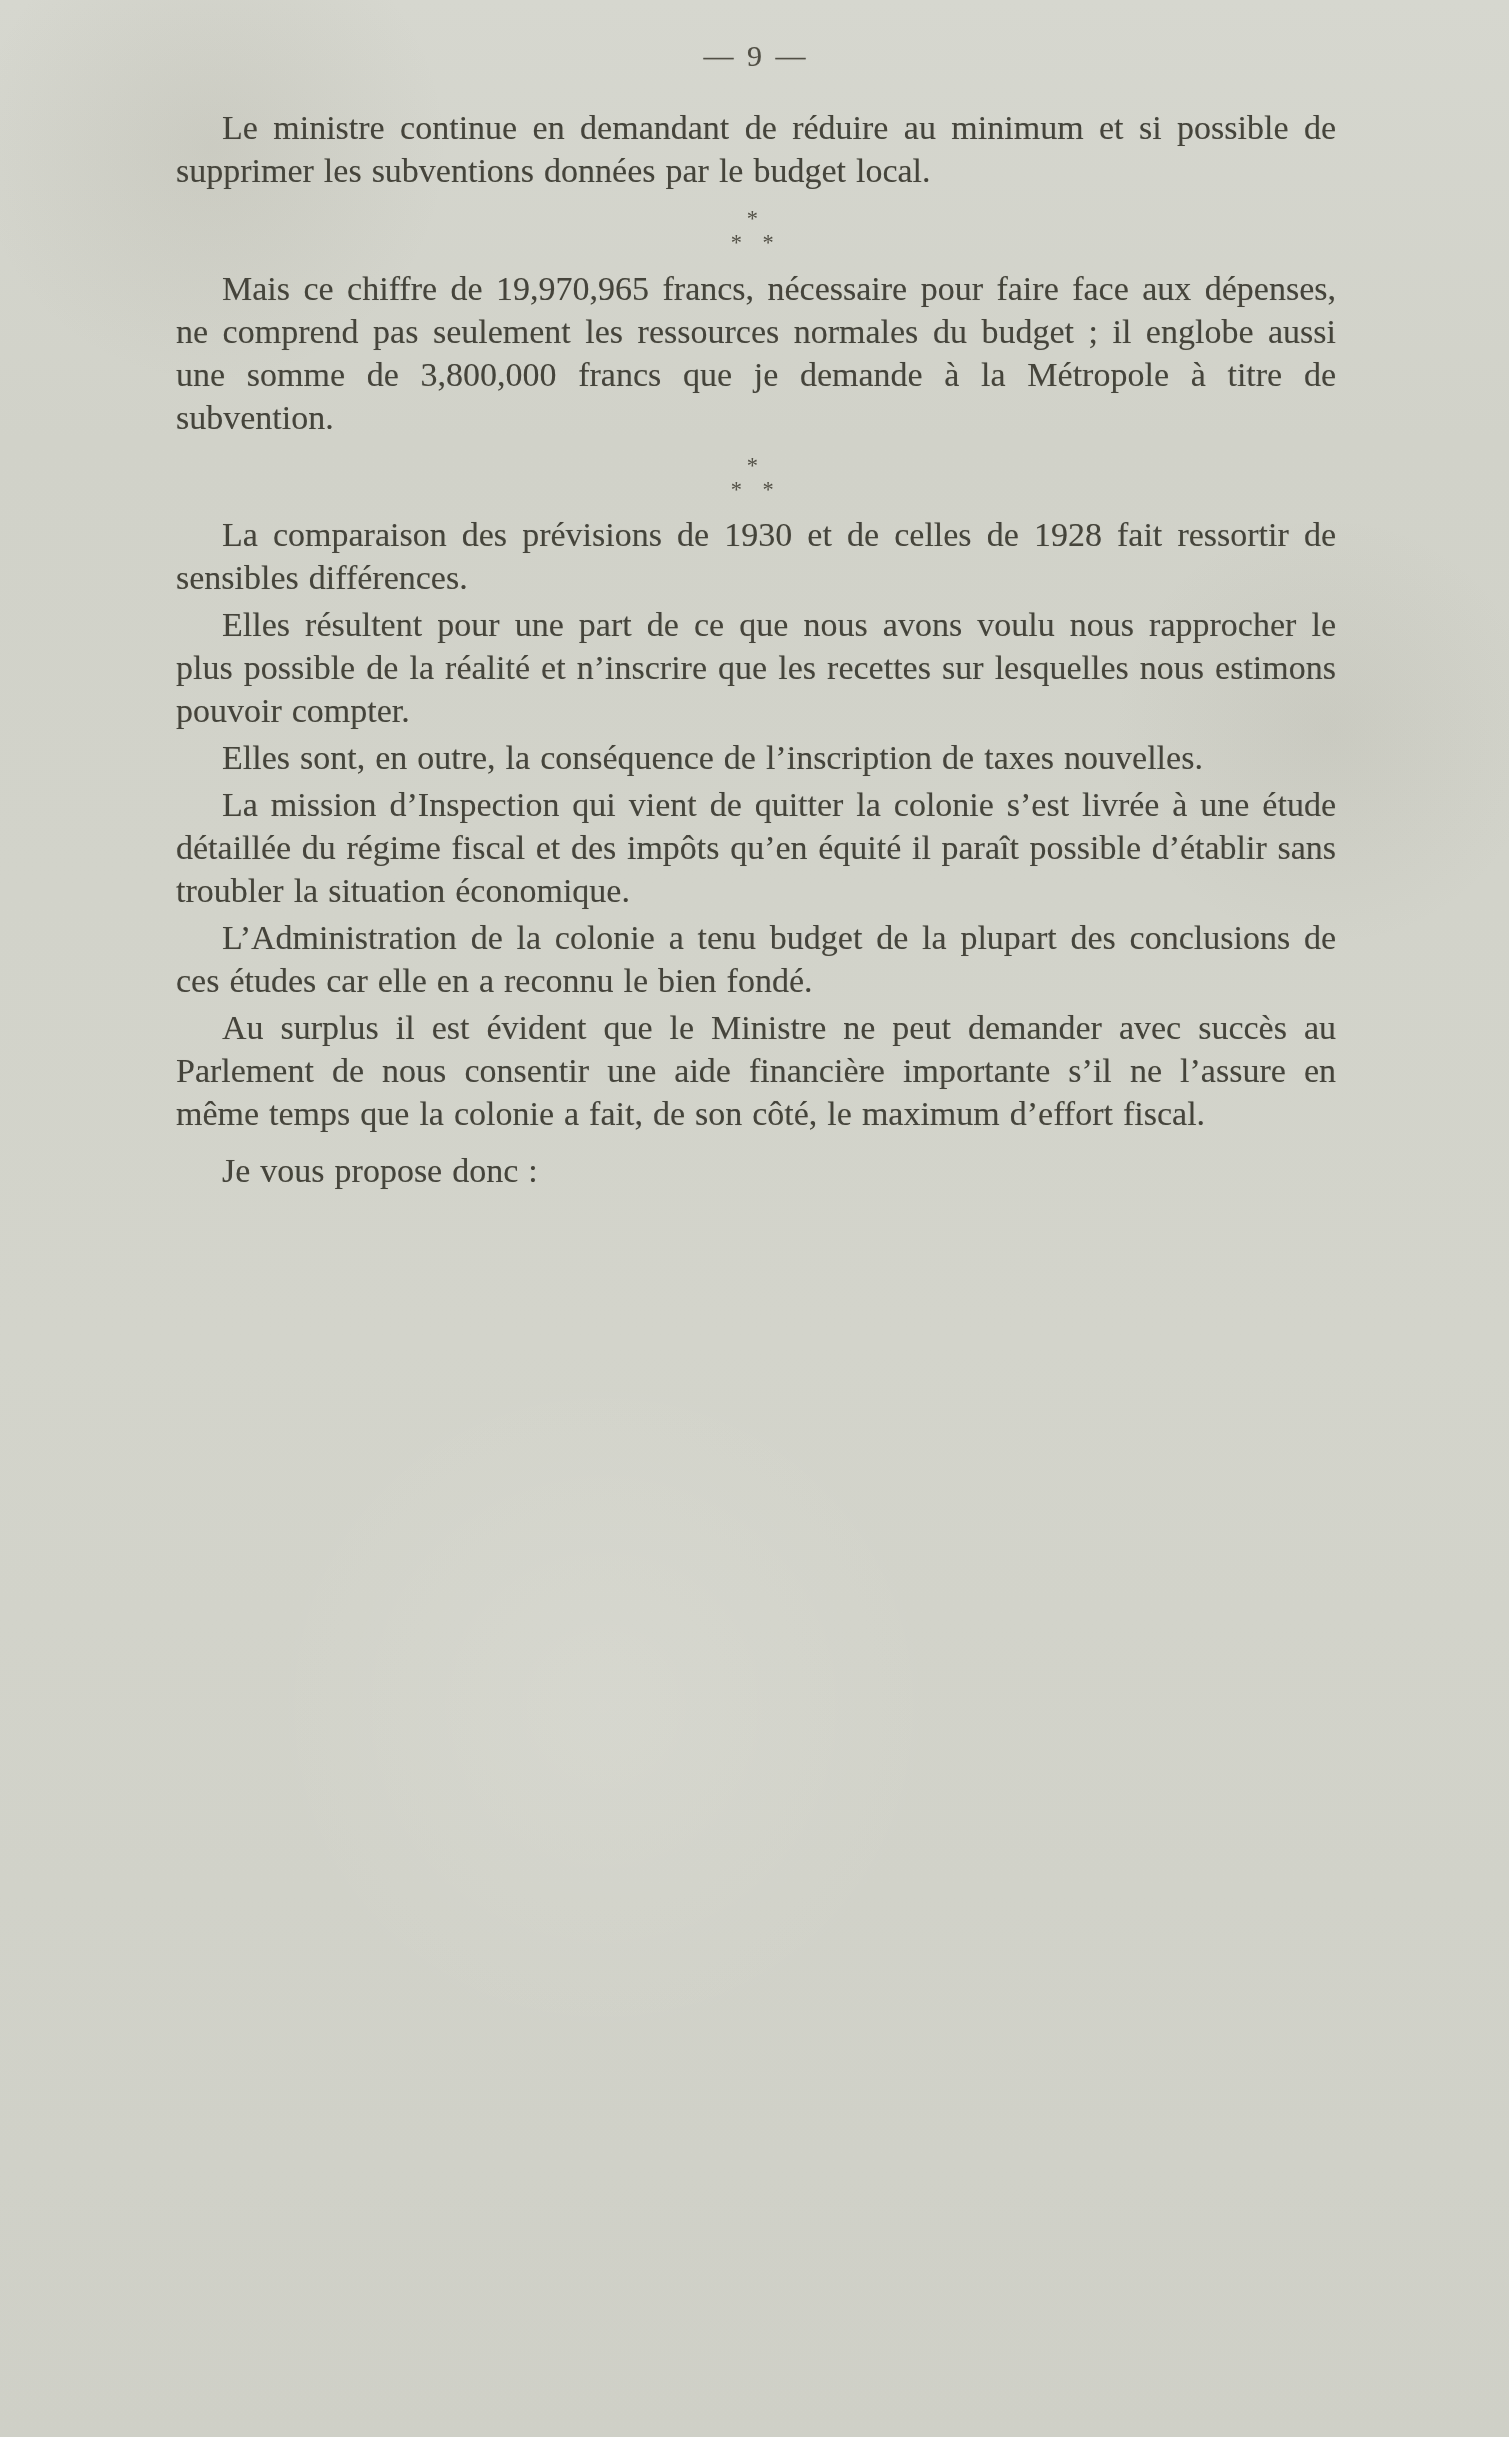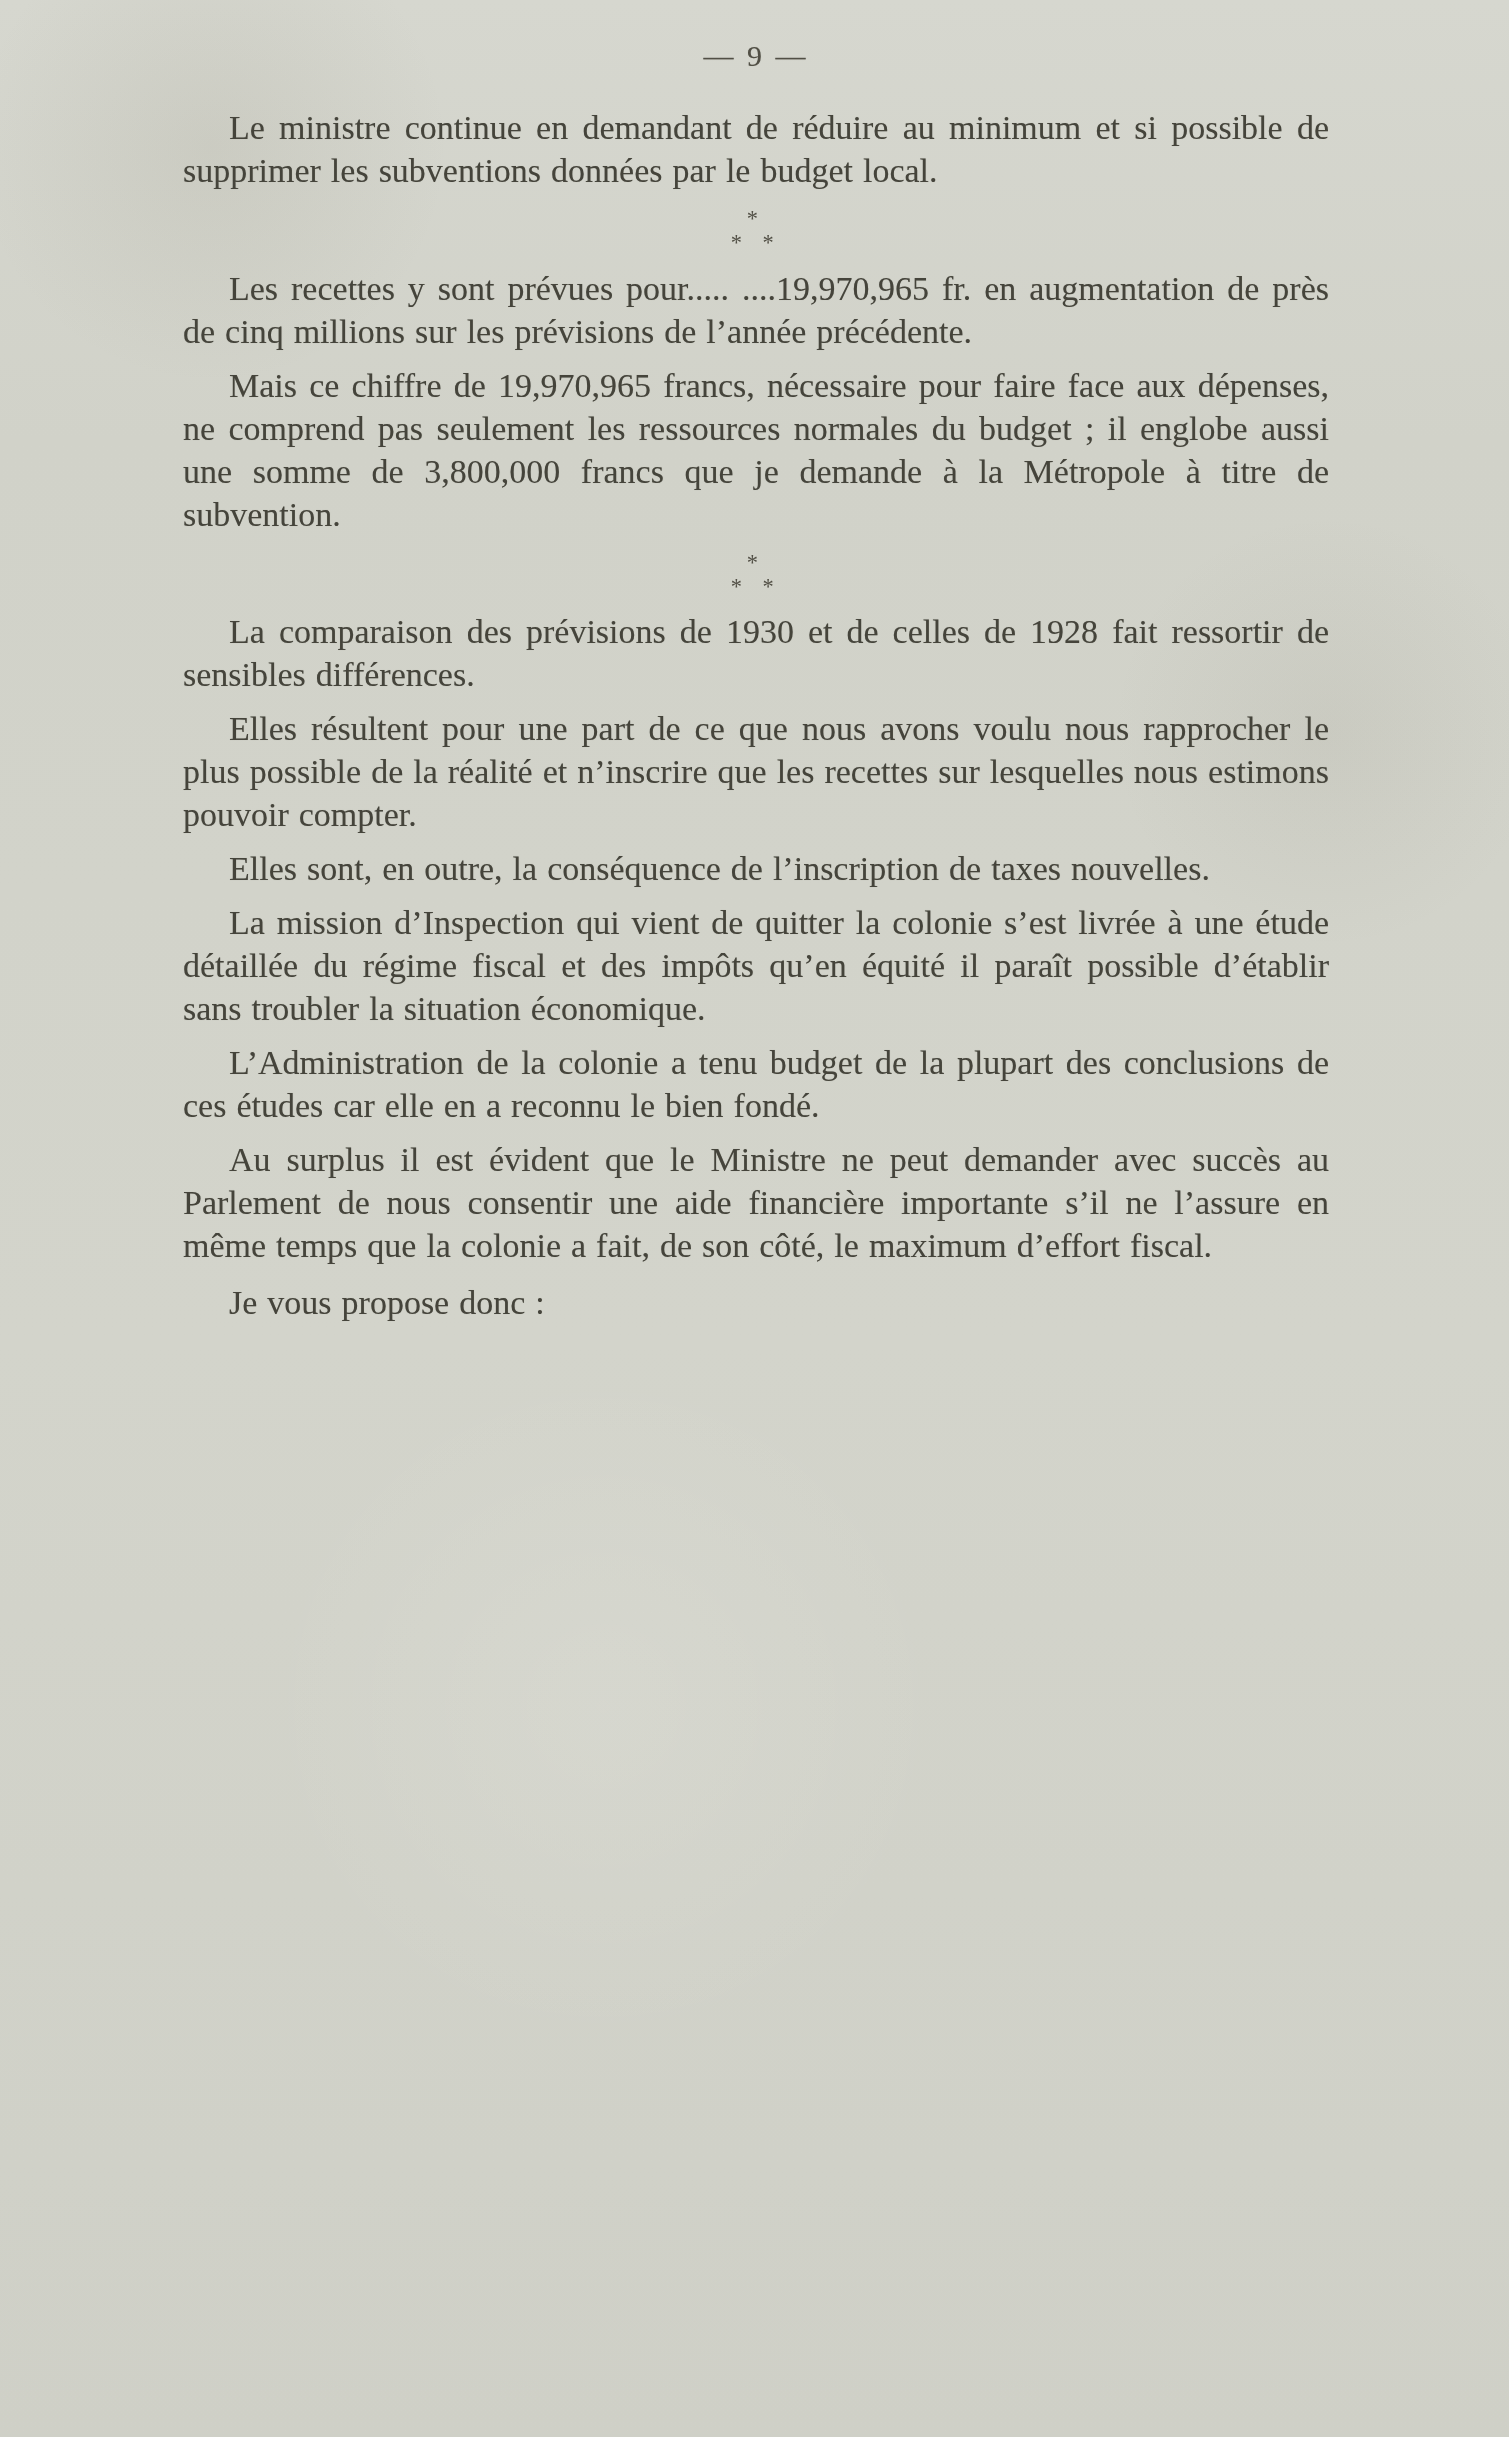--- a/index.html
+++ b/index.html
@@ -29,21 +29,21 @@
   .page-number {
     text-align: center;
     font-size: 30px;
     line-height: 33px;
     letter-spacing: 3px;
     color: #514f45;
     margin-bottom: 34px;
     text-shadow: 0 0 0.7px rgba(70,68,58,0.35);
   }
   p.para {
-    margin: 11px;
+    margin: 4px;
     font-size: 34px;
     line-height: 43px;
     text-align: justify;
     text-indent: 46px;
     text-shadow: 0 0 0.7px rgba(70,68,58,0.30);
     word-spacing: 1.5px;
   }
   .sep {
     text-align: center;
     margin: 16.4px 0 12px 0;
@@ -62,21 +62,20 @@
 
   <div class="page-number">— 9 —</div>
 
   <p class="para">Le ministre continue en demandant de réduire au minimum et si possible de supprimer les subventions données par le budget local.</p>
 
   <div class="sep">
     <span class="s-top">*</span>
     <span class="s-bottom">* *</span>
   </div>
 
-  <p class="para">Les recettes y sont prévues pour..... ....19,970,965 fr. en augmentation de près de cinq millions sur les prévisions de l’année précédente.</p>
   <p class="para">Mais ce chiffre de 19,970,965 francs, nécessaire pour faire face aux dépenses, ne comprend pas seulement les ressources normales du budget ; il englobe aussi une somme de 3,800,000 francs que je demande à la Métropole à titre de subvention.</p>
 
   <div class="sep">
     <span class="s-top">*</span>
     <span class="s-bottom">* *</span>
   </div>
 
   <p class="para">La comparaison des prévisions de 1930 et de celles de 1928 fait ressortir de sensibles différences.</p>
   <p class="para">Elles résultent pour une part de ce que nous avons voulu nous rapprocher le plus possible de la réalité et n’inscrire que les recettes sur lesquelles nous estimons pouvoir compter.</p>
   <p class="para">Elles sont, en outre, la conséquence de l’inscription de taxes nouvelles.</p>

